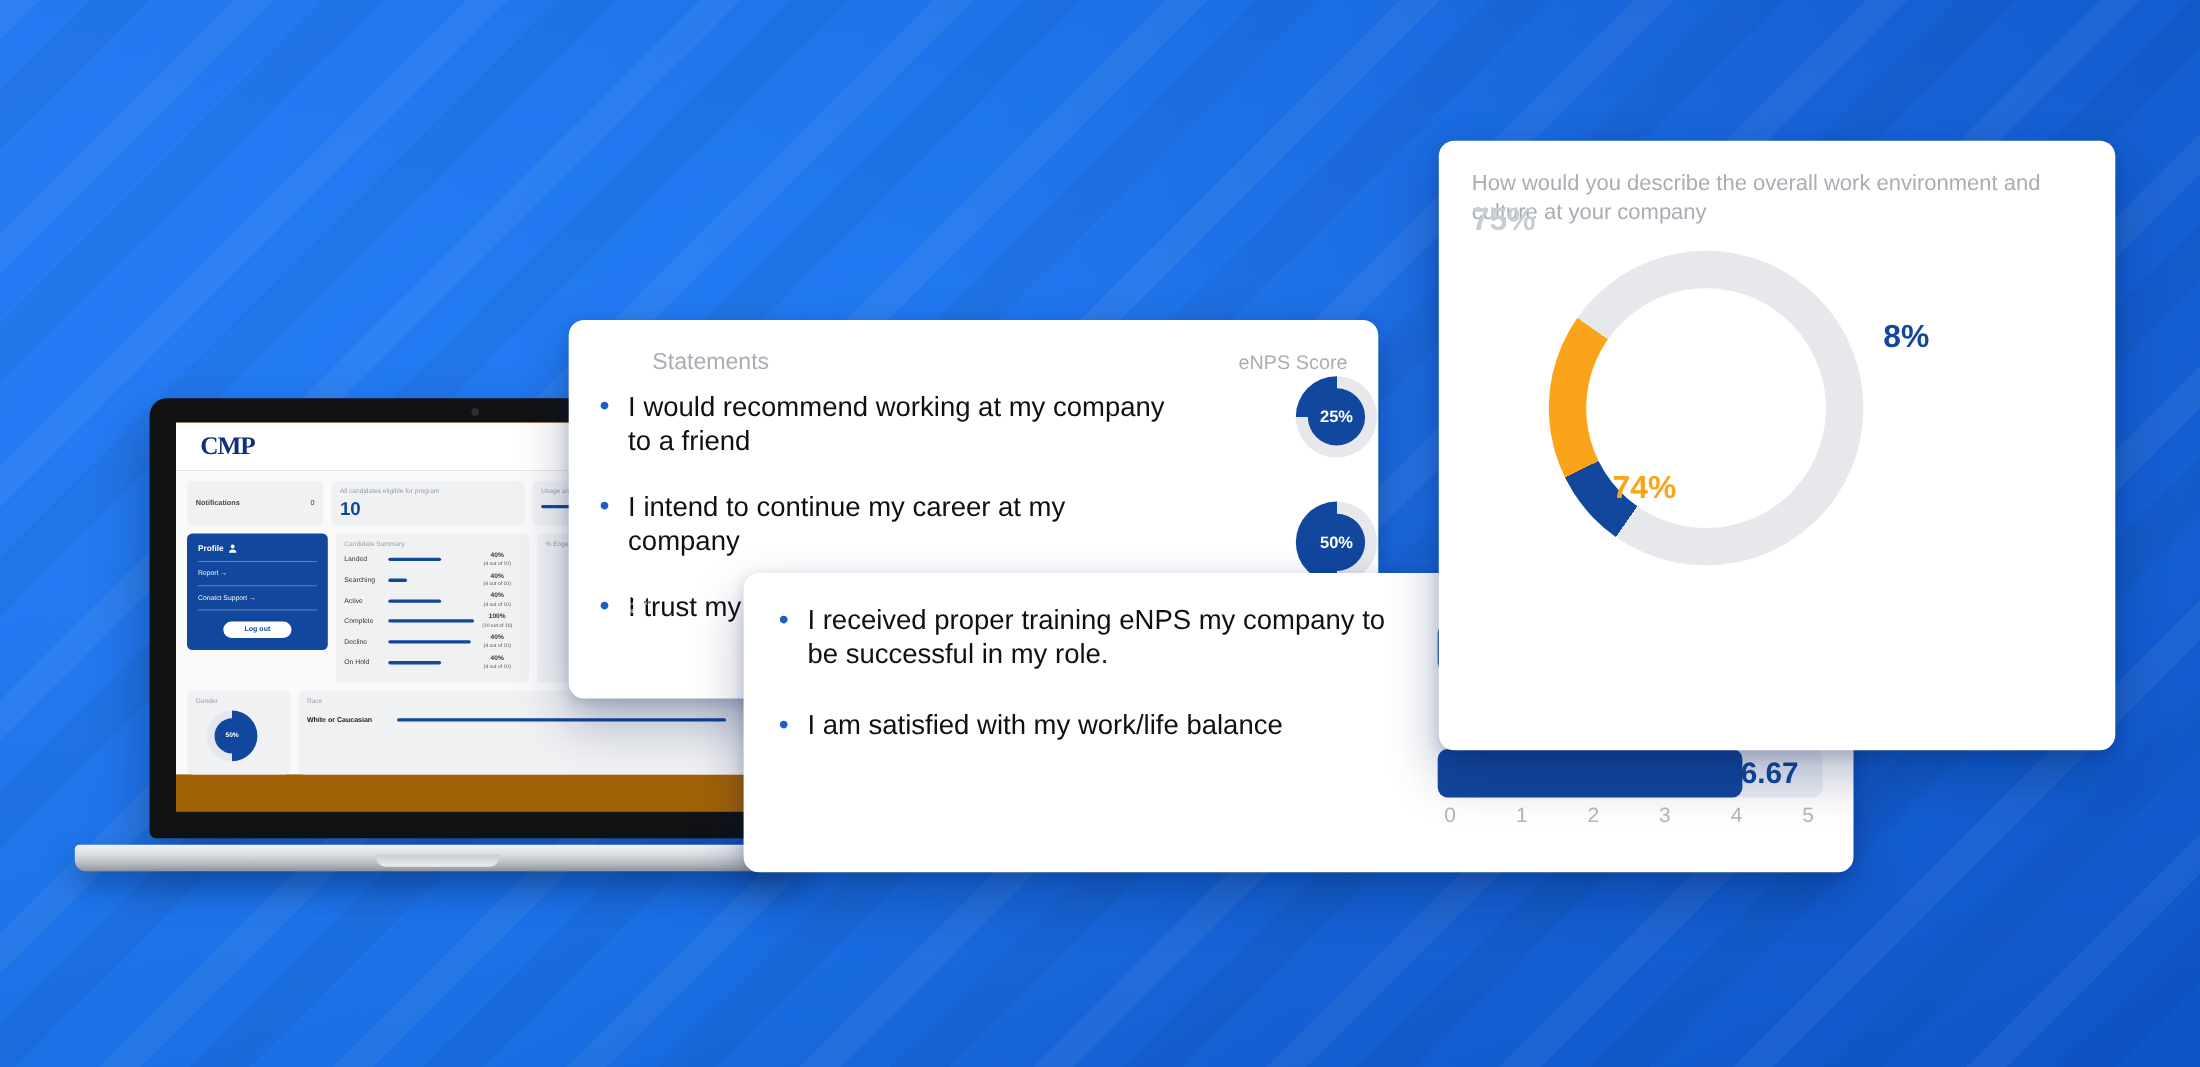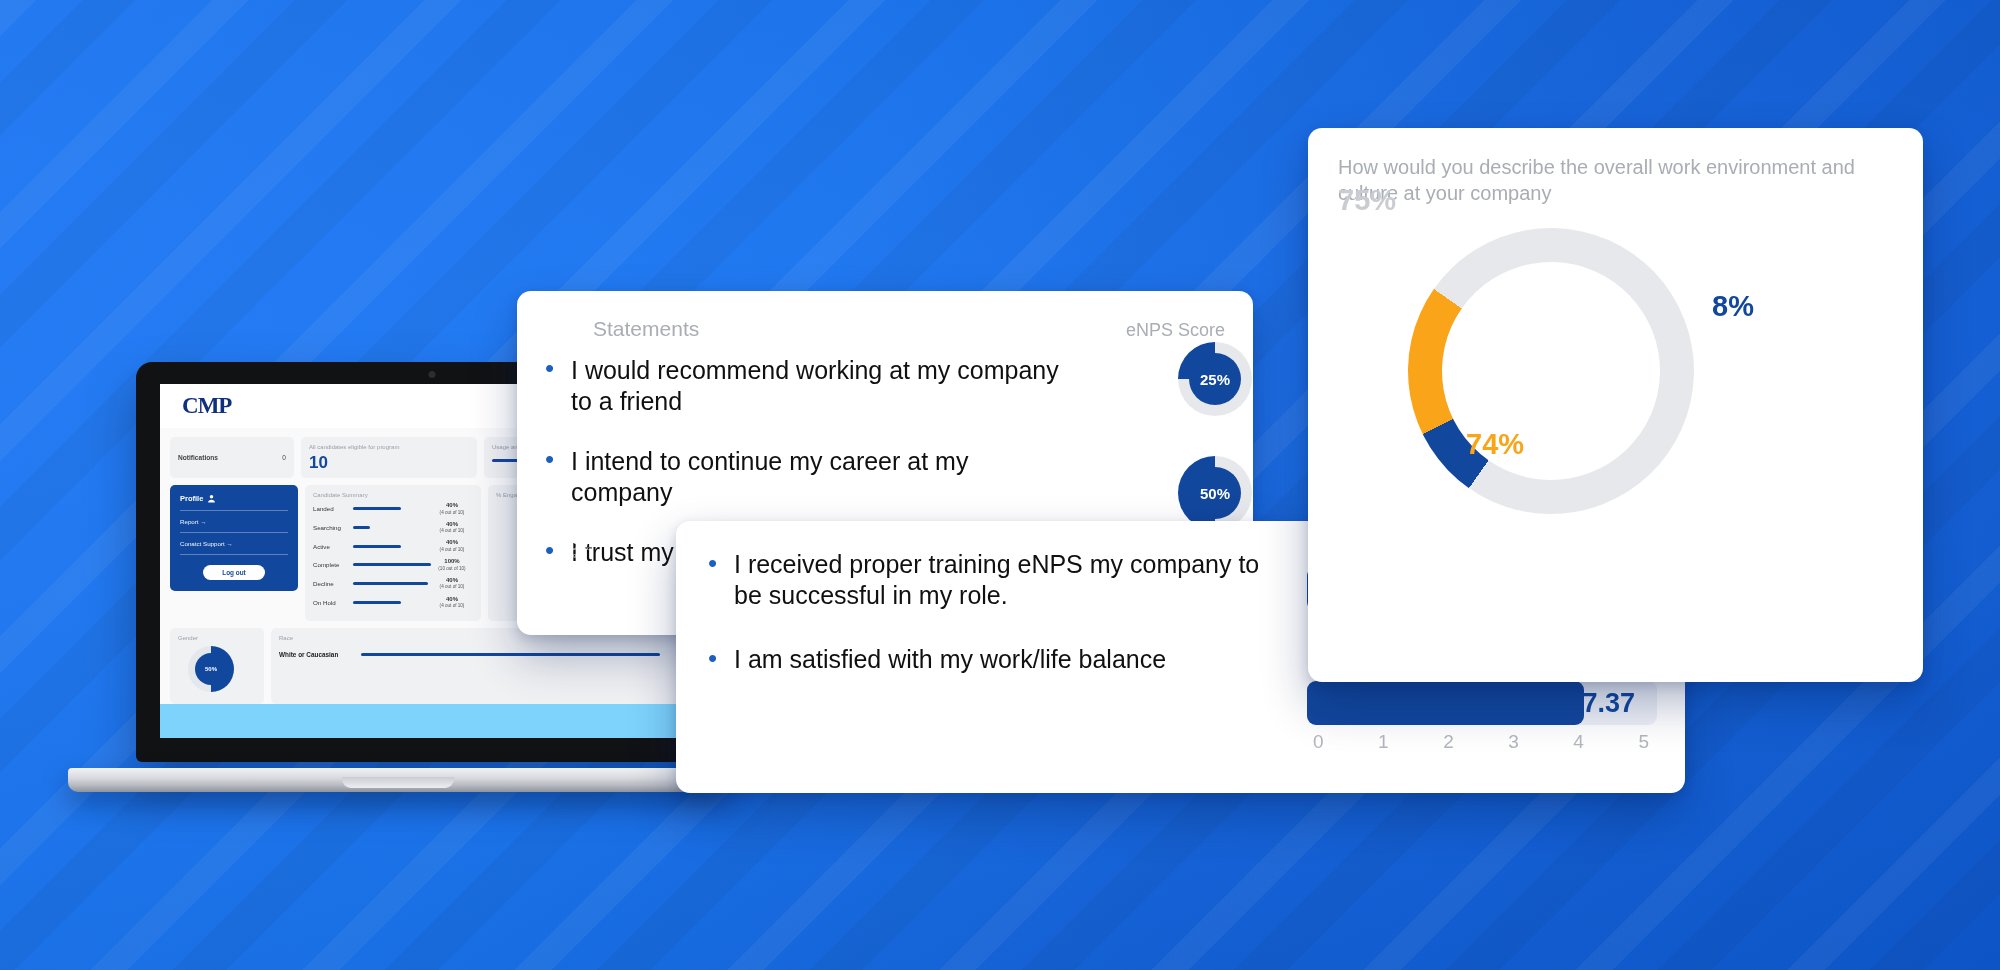--- a/index.html
+++ b/index.html
@@ -22,21 +22,21 @@
   .bg-vig{position:absolute;inset:0;
     background:radial-gradient(130% 95% at 50% 40%,rgba(255,255,255,.06) 0%,rgba(0,0,0,.10) 100%);}
 
   
   .laptop{position:absolute;left:68px;top:362px;width:660px;height:430px;}
   .lid{position:absolute;left:68px;top:0;width:592px;height:400px;
        background:#111214;border-radius:16px 16px 6px 6px;
        box-shadow:0 26px 50px rgba(0,20,60,.35);}
   .lid:before{content:"";position:absolute;left:50%;top:9px;transform:translateX(-50%);
        width:7px;height:7px;border-radius:50%;background:#2c2e33;}
-  .screen{position:absolute;left:24px;top:22px;right:0;bottom:24px;background:#7dd3fc;overflow:hidden;}
+  .screen{position:absolute;left:24px;top:22px;right:0;bottom:24px;background:#a16207;overflow:hidden;}
   .base{position:absolute;left:0;bottom:0;width:660px;height:24px;
         background:linear-gradient(180deg,#f1f2f4 0%,#d9dbe0 40%,#b7bac1 72%,#8f939c 100%);
         border-radius:4px 4px 10px 10px;box-shadow:0 12px 26px rgba(0,20,60,.35);}
   .notch{position:absolute;left:50%;bottom:4px;transform:translateX(-50%);
         width:112px;height:11px;border-radius:0 0 9px 9px;
         background:linear-gradient(180deg,#c9ccd2,#eceef1);}
 
   
   .lp-top{height:44px;display:flex;align-items:center;padding:0 16px 0 22px;background:#fff;}
   .lp-logo{font-family:"Liberation Serif","DejaVu Serif",serif;font-weight:700;
@@ -341,21 +341,21 @@
           <span>1</span>
           <span>2</span>
           <span>3</span>
           <span>4</span>
           <span>5</span>
         </div>
     </div>
     <div class="bar-block">
       <div class="bar-track">
         <div class="bar-fill" id="bar-fill-1" style="width: 79.2%; background: rgb(18, 71, 158);"></div>
-        <div class="bar-val">7.37</div>
+        <div class="bar-val">6.67</div>
       </div>
       <div class="bar-axis" id="axis-1">
           <span>0</span>
           <span>1</span>
           <span>2</span>
           <span>3</span>
           <span>4</span>
           <span>5</span>
         </div>
     </div>

